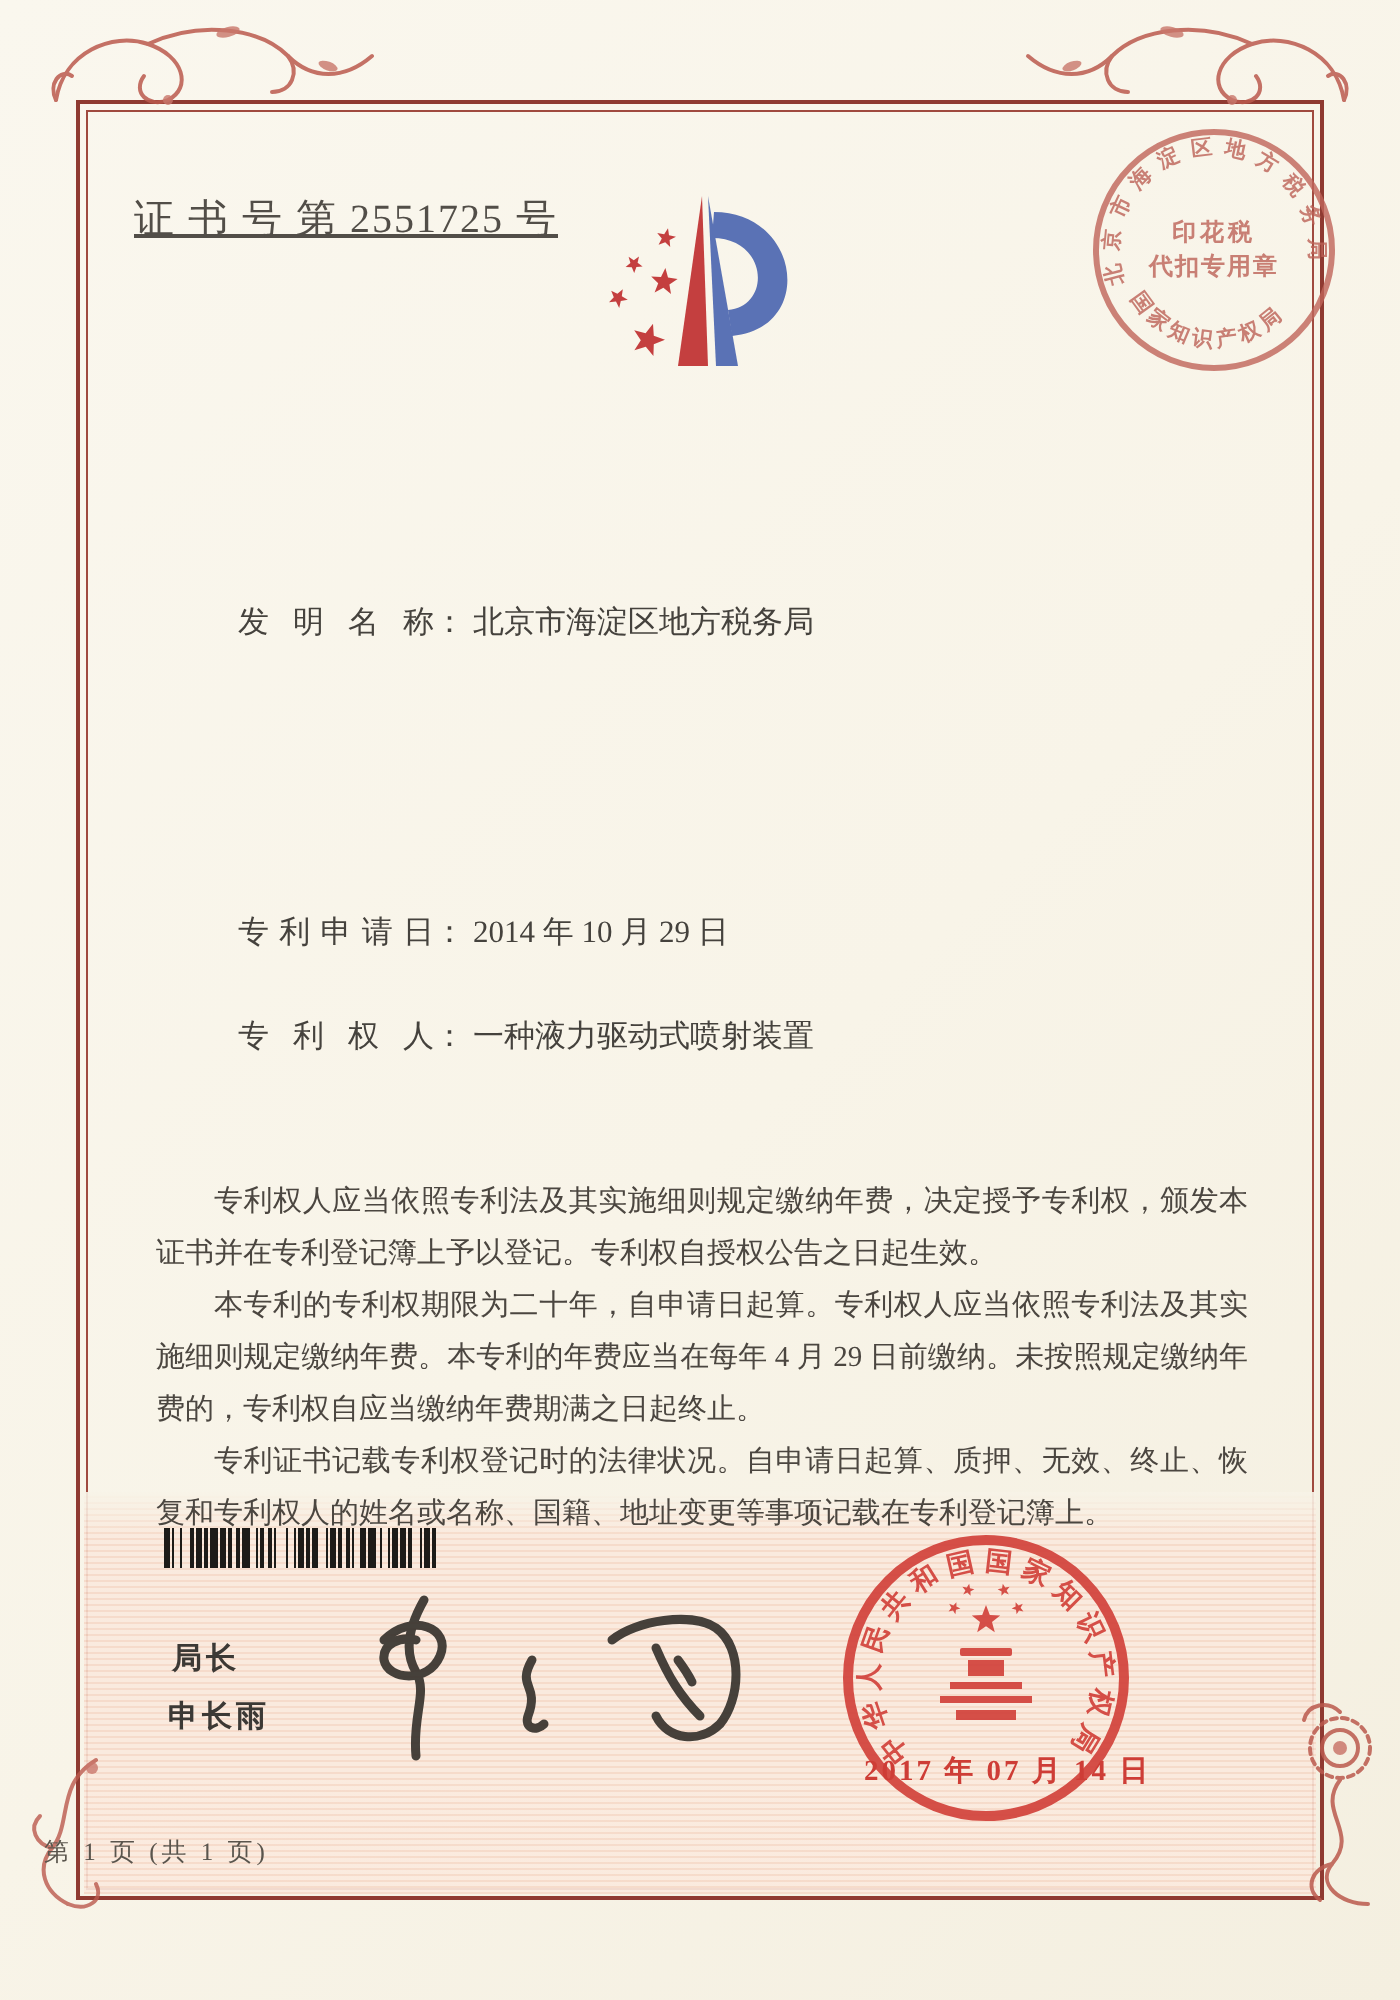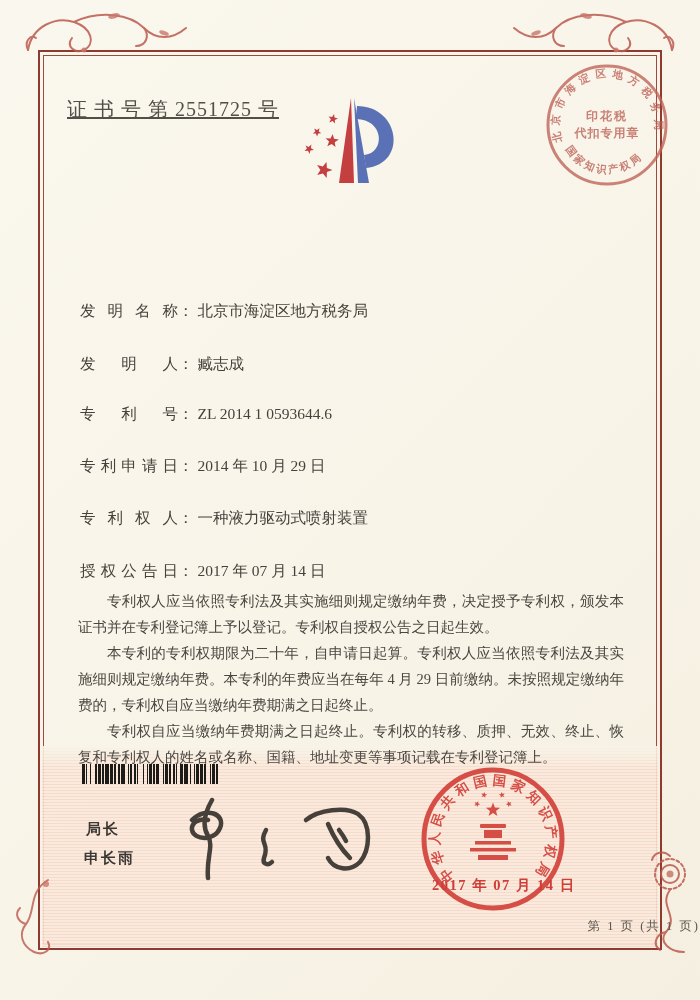--- a/index.html
+++ b/index.html
@@ -15,39 +15,39 @@
     background:repeating-linear-gradient(0deg,#f6d9c8 0px,#f6d9c8 1px,#fbeade 1px,#fbeade 3px);
     opacity:.9;}
   .pink-band::before{content:"";position:absolute;left:0;right:0;top:0;height:22px;
     background:linear-gradient(#f8f4e8,rgba(248,244,232,0));}
   .content{position:absolute;inset:0;z-index:3;}
   .cert-no{position:absolute;left:67px;top:96px;font-size:20px;color:#524e48;letter-spacing:1px;text-decoration:underline;}
   .logo{position:absolute;left:278px;top:86px;}
   .title{position:absolute;left:0;right:0;top:202px;text-align:center;font-size:34px;
          font-weight:600;color:#343431;letter-spacing:22px;text-indent:22px;}
   .field{position:absolute;left:80px;font-size:15.5px;color:#45423d;white-space:nowrap;}
-  .field .lbl{display:inline-block;width:98px;text-align:justify;text-align-last:justify;vertical-align:bottom;}
+  .field .lbl{display:inline-block;width:98px;text-align:justify;text-align-last:justify;vertical-align:bottom;margin-left:39px;}
   .field .sep{margin-right:4px;}
   .f0{top:301px}.f1{top:354px}.f2{top:404px}.f3{top:456px}.f4{top:508px}.f5{top:561px}
   .body-text{position:absolute;left:78px;right:76px;top:588px;font-size:14.5px;line-height:26px;
              color:#4b4640;text-align:justify;}
   .body-text p{margin:0;text-indent:2em;}
   .barcode{position:absolute;left:82px;top:764px;height:20px;display:flex;align-items:stretch;z-index:3;}
   .barcode div{height:100%;}
   .director-title{position:absolute;left:86px;top:820px;font-size:15px;font-weight:700;color:#3c3935;
                   font-family:"Liberation Sans","DejaVu Sans",sans-serif;letter-spacing:2px;}
   .director-name{position:absolute;left:84px;top:849px;font-size:15px;font-weight:700;color:#3c3935;
                  font-family:"Liberation Sans","DejaVu Sans",sans-serif;letter-spacing:2px;}
   .signature{position:absolute;left:178px;top:792px;z-index:4;}
   .main-seal{position:absolute;left:418px;top:764px;z-index:5;opacity:.92;}
   .seal-date{position:absolute;left:432px;top:876px;z-index:6;font-size:14.5px;font-weight:700;
              color:#ce3d36;letter-spacing:1.5px;white-space:nowrap;}
   .tax-seal{position:absolute;left:542px;top:60px;z-index:4;opacity:.8;}
-  .page-indicator{position:absolute;left:0;right:0;top:918px;text-align:right;font-size:12.5px;
-                  color:#5a554d;letter-spacing:2px;z-index:3;}
+  .page-indicator{position:absolute;left:0;right:0;top:918px;text-align:left;font-size:12.5px;
+                  color:#5a554d;letter-spacing:2px;z-index:3;padding-left:22px;}
   .ornament{position:absolute;z-index:2;}
   .orn-tl{left:22px;top:6px;}
   .orn-tr{right:22px;top:6px;transform:scaleX(-1);}
   .orn-bl{left:8px;top:876px;}
   .orn-br{left:634px;top:842px;}
 </style>
 </head>
 <body>
 
 <div class="page">
@@ -118,40 +118,31 @@
       <g fill="#5a72b5">
         <path d="M76,12 L80,97 L91,97 Z"></path>
         <path d="M79,20 C122,20 130,78 88,82 L86,69 C108,67 106,33 78,33 Z"></path>
       </g>
     </svg>
 
 
     <div class="field f0">
       <span class="lbl">发明名称</span><span class="sep">：</span><span>北京市海淀区地方税务局</span>
     </div>
-    <div class="field f1">
-      <span class="lbl">发明人</span><span class="sep">：</span><span>臧志成</span>
-    </div>
-    <div class="field f2">
-      <span class="lbl">专利号</span><span class="sep">：</span><span>ZL 2014 1 0593644.6</span>
-    </div>
     <div class="field f3">
       <span class="lbl">专利申请日</span><span class="sep">：</span><span>2014 年 10 月 29 日</span>
     </div>
     <div class="field f4">
       <span class="lbl">专利权人</span><span class="sep">：</span><span>一种液力驱动式喷射装置</span>
-    </div>
-    <div class="field f5">
-      <span class="lbl">授权公告日</span><span class="sep">：</span><span>2017 年 07 月 14 日</span>
     </div>
 
     <div class="body-text">
       <p>专利权人应当依照专利法及其实施细则规定缴纳年费，决定授予专利权，颁发本证书并在专利登记簿上予以登记。专利权自授权公告之日起生效。</p>
       <p>本专利的专利权期限为二十年，自申请日起算。专利权人应当依照专利法及其实施细则规定缴纳年费。本专利的年费应当在每年 4 月 29 日前缴纳。未按照规定缴纳年费的，专利权自应当缴纳年费期满之日起终止。</p>
-      <p>专利权自应当缴纳年费期满之日起终止。专利权的转移、质押、无效、终止、恢复和专利权人的姓名或名称、国籍、地址变更等事项记载在专利登记簿上。</p>
+      <p>专利证书记载专利权登记时的法律状况。自申请日起算、质押、无效、终止、恢复和专利权人的姓名或名称、国籍、地址变更等事项记载在专利登记簿上。</p>
     </div>
 
     <div class="barcode" id="barcode">
         <div style="width: 2.7px; background: rgb(29, 27, 24);"></div>
         <div style="width: 1.35px; background: transparent;"></div>
         <div style="width: 1.35px; background: rgb(29, 27, 24);"></div>
         <div style="width: 2.7px; background: transparent;"></div>
         <div style="width: 1.35px; background: rgb(29, 27, 24);"></div>
         <div style="width: 4.05px; background: transparent;"></div>
         <div style="width: 1.35px; background: rgb(29, 27, 24);"></div>

